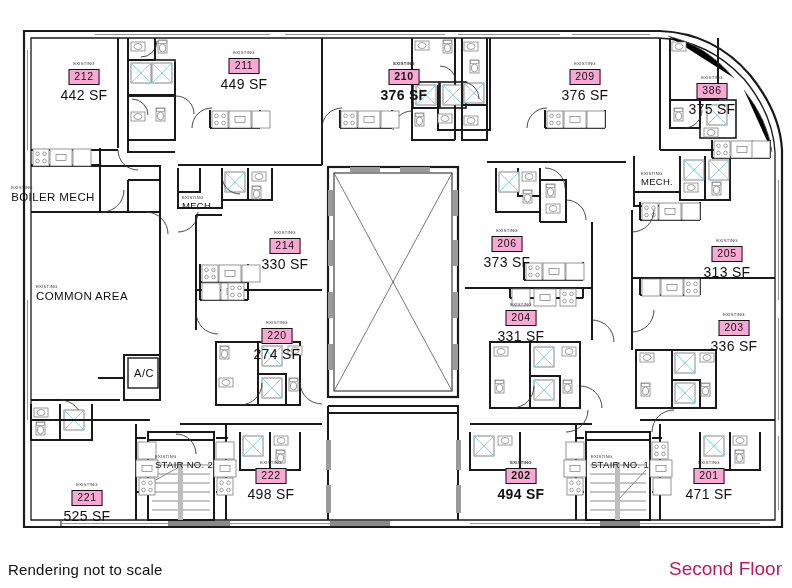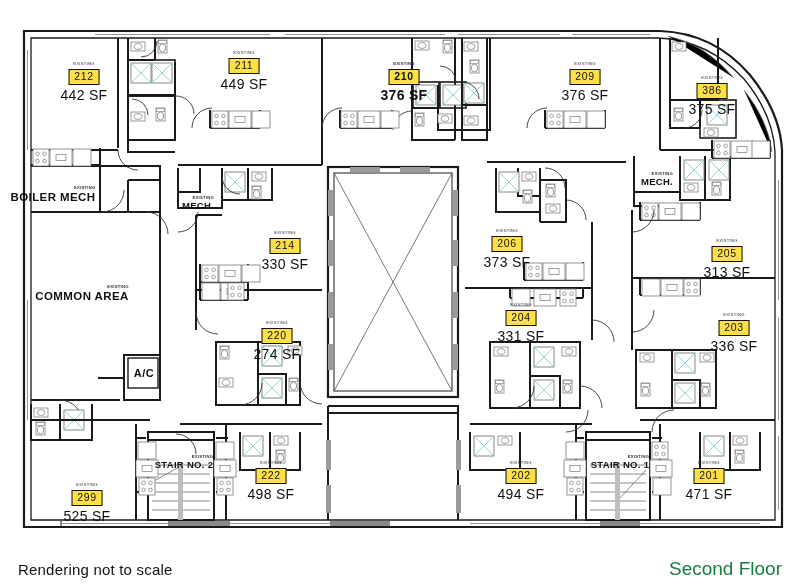--- a/index.html
+++ b/index.html
@@ -15,25 +15,24 @@
   #plan-svg{position:absolute;left:0;top:0;width:792px;height:588px;}
 
   
   .footer{
     position:absolute;left:0;bottom:0;width:792px;height:46px;
   }
   .footer-left{
     position:absolute;left:8px;bottom:10px;
     font-size:15px;letter-spacing:.2px;color:#111;
     font-family:"Liberation Sans", sans-serif;
-    margin-left:10px;
   }
   .footer-right{
     position:absolute;right:10px;bottom:8px;
-    font-size:19px;color:#15803d;
+    font-size:19px;color:#be185d;
     font-family:"Liberation Sans", sans-serif;
   }
 
   
   .room-tag{
     position:absolute;
     text-align:center;
     transform:translate(-50%,0);
     line-height:1;
     white-space:nowrap;
@@ -47,42 +46,41 @@
     margin-bottom:1px;
     font-family:"Liberation Sans", sans-serif;
   }
   .tag-num{
     display:inline-block;
     border:0.9px solid #111;
     padding:1px 5px 2px 5px;
     font-size:10.5px;
     letter-spacing:.6px;
     color:#111;
-    background:#fde047;
+    background:#f9a8d4;
     font-family:"Liberation Sans", sans-serif;
   }
   .tag-sf{
     display:block;
     margin-top:3px;
     font-size:14px;
     letter-spacing:.3px;
     color:#111;
     font-family:"Liberation Sans", sans-serif;
   }
   
   .text-label{
     position:absolute;
-    text-align:right;
+    text-align:left;
     transform:translate(-50%,0);
     line-height:1.05;
     white-space:nowrap;
     user-select:none;
     color:#111;
     font-family:"Liberation Sans", sans-serif;
-    font-weight:bold;
   }
   .lbl-big{font-size:11.5px;letter-spacing:.4px;}
   .lbl-med{font-size:9.5px;letter-spacing:.3px;}
   .lbl-ac{font-size:11px;letter-spacing:.5px;}
   .lbl-court{font-size:10px;letter-spacing:.5px;line-height:1.25;}
 </style>
 </head>
 <body>
 
 <div id="plan-root">
@@ -621,23 +619,23 @@
       <div class="room-tag" style="left: 244px; top: 51px;"><span class="tag-existing">EXISTING</span><span class="tag-num">211</span><span class="tag-sf">449 SF</span></div>
       <div class="room-tag" style="left: 404px; top: 62px; font-weight: bold;"><span class="tag-existing">EXISTING</span><span class="tag-num">210</span><span class="tag-sf">376 SF</span></div>
       <div class="room-tag" style="left: 585px; top: 62px;"><span class="tag-existing">EXISTING</span><span class="tag-num">209</span><span class="tag-sf">376 SF</span></div>
       <div class="room-tag" style="left: 712px; top: 76px;"><span class="tag-existing">EXISTING</span><span class="tag-num">386</span><span class="tag-sf">375 SF</span></div>
       <div class="room-tag" style="left: 285px; top: 231px;"><span class="tag-existing">EXISTING</span><span class="tag-num">214</span><span class="tag-sf">330 SF</span></div>
       <div class="room-tag" style="left: 507px; top: 229px;"><span class="tag-existing">EXISTING</span><span class="tag-num">206</span><span class="tag-sf">373 SF</span></div>
       <div class="room-tag" style="left: 727px; top: 239px;"><span class="tag-existing">EXISTING</span><span class="tag-num">205</span><span class="tag-sf">313 SF</span></div>
       <div class="room-tag" style="left: 277px; top: 321px;"><span class="tag-existing">EXISTING</span><span class="tag-num">220</span><span class="tag-sf">274 SF</span></div>
       <div class="room-tag" style="left: 521px; top: 303px;"><span class="tag-existing">EXISTING</span><span class="tag-num">204</span><span class="tag-sf">331 SF</span></div>
       <div class="room-tag" style="left: 734px; top: 313px;"><span class="tag-existing">EXISTING</span><span class="tag-num">203</span><span class="tag-sf">336 SF</span></div>
-      <div class="room-tag" style="left: 87px; top: 483px;"><span class="tag-existing">EXISTING</span><span class="tag-num">299</span><span class="tag-sf">525 SF</span></div>
+      <div class="room-tag" style="left: 87px; top: 483px;"><span class="tag-existing">EXISTING</span><span class="tag-num">221</span><span class="tag-sf">525 SF</span></div>
       <div class="room-tag" style="left: 271px; top: 461px;"><span class="tag-existing">EXISTING</span><span class="tag-num">222</span><span class="tag-sf">498 SF</span></div>
-      <div class="room-tag" style="left: 521px; top: 461px;"><span class="tag-existing">EXISTING</span><span class="tag-num">202</span><span class="tag-sf">494 SF</span></div>
+      <div class="room-tag" style="left: 521px; top: 461px; font-weight: bold;"><span class="tag-existing">EXISTING</span><span class="tag-num">202</span><span class="tag-sf">494 SF</span></div>
       <div class="room-tag" style="left: 709px; top: 461px;"><span class="tag-existing">EXISTING</span><span class="tag-num">201</span><span class="tag-sf">471 SF</span></div>
     </div>
   <div id="text-labels">
       <div class="text-label lbl-big" style="left: 53px; top: 186px;"><span class="tag-existing">EXISTING</span><span>BOILER MECH</span></div>
       <div class="text-label lbl-big" style="left: 82px; top: 285px;"><span class="tag-existing">EXISTING</span><span>COMMON AREA</span></div>
       <div class="text-label lbl-med" style="left: 198px; top: 196px;"><span class="tag-existing">EXISTING</span><span>MECH.</span></div>
       <div class="text-label lbl-med" style="left: 657px; top: 172px;"><span class="tag-existing">EXISTING</span><span>MECH.</span></div>
       <div class="text-label lbl-ac" style="left: 144px; top: 368px;"><span>A/C</span></div>
       <div class="text-label lbl-med" style="left: 184px; top: 455px;"><span class="tag-existing">EXISTING</span><span>STAIR NO. 2</span></div>
       <div class="text-label lbl-med" style="left: 620px; top: 455px;"><span class="tag-existing">EXISTING</span><span>STAIR NO. 1</span></div>

